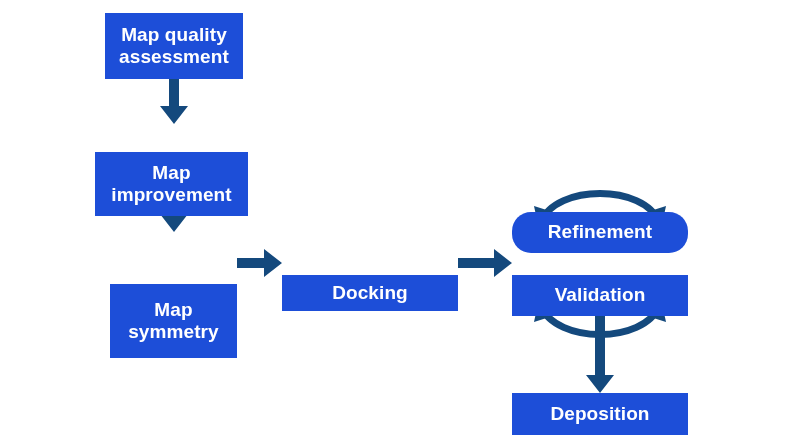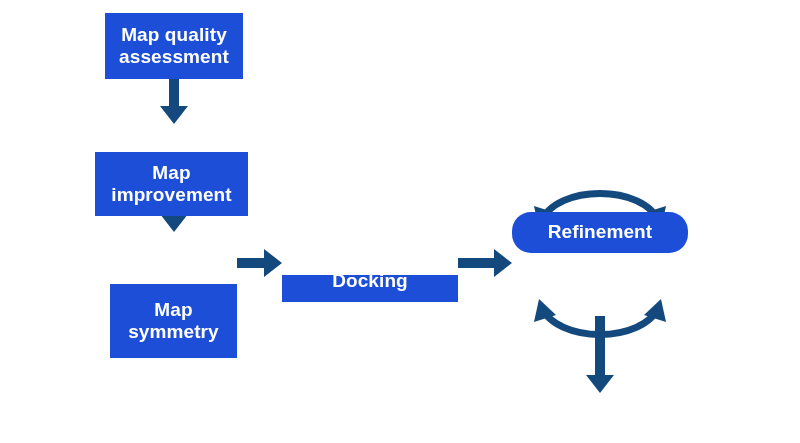--- a/index.html
+++ b/index.html
@@ -105,23 +105,29 @@
 
   <div class="node" style="left:95px; top:124px; width:153px; height:64px;margin-top:28px;">
     <span>Map improvement</span>
   </div>
 
   <div class="node" style="left:110px; top:244px; width:127px; height:74px;margin-top:40px;">
     <span>Map symmetry</span>
   </div>
 
 
-  <div class="node" style="left:282px; top:275px; width:176px; height:27px;align-items:flex-end;">
+  <div class="node" style="left:282px; top:275px; width:176px; height:36px;">
     <span>Docking</span>
   </div>
 
   <div class="node" style="left:512px; top:212px; width:176px; height:41px;border-radius:19px;">
     <span>Refinement</span>
   </div>
 
+  <div class="node" style="left:512px; top:275px; width:176px; height:41px;">
+    <span>Validation</span>
+  </div>
 
+  <div class="node" style="left:512px; top:393px; width:176px; height:42px;">
+    <span>Deposition</span>
+  </div>
 
 </div>
 
 </body></html>

